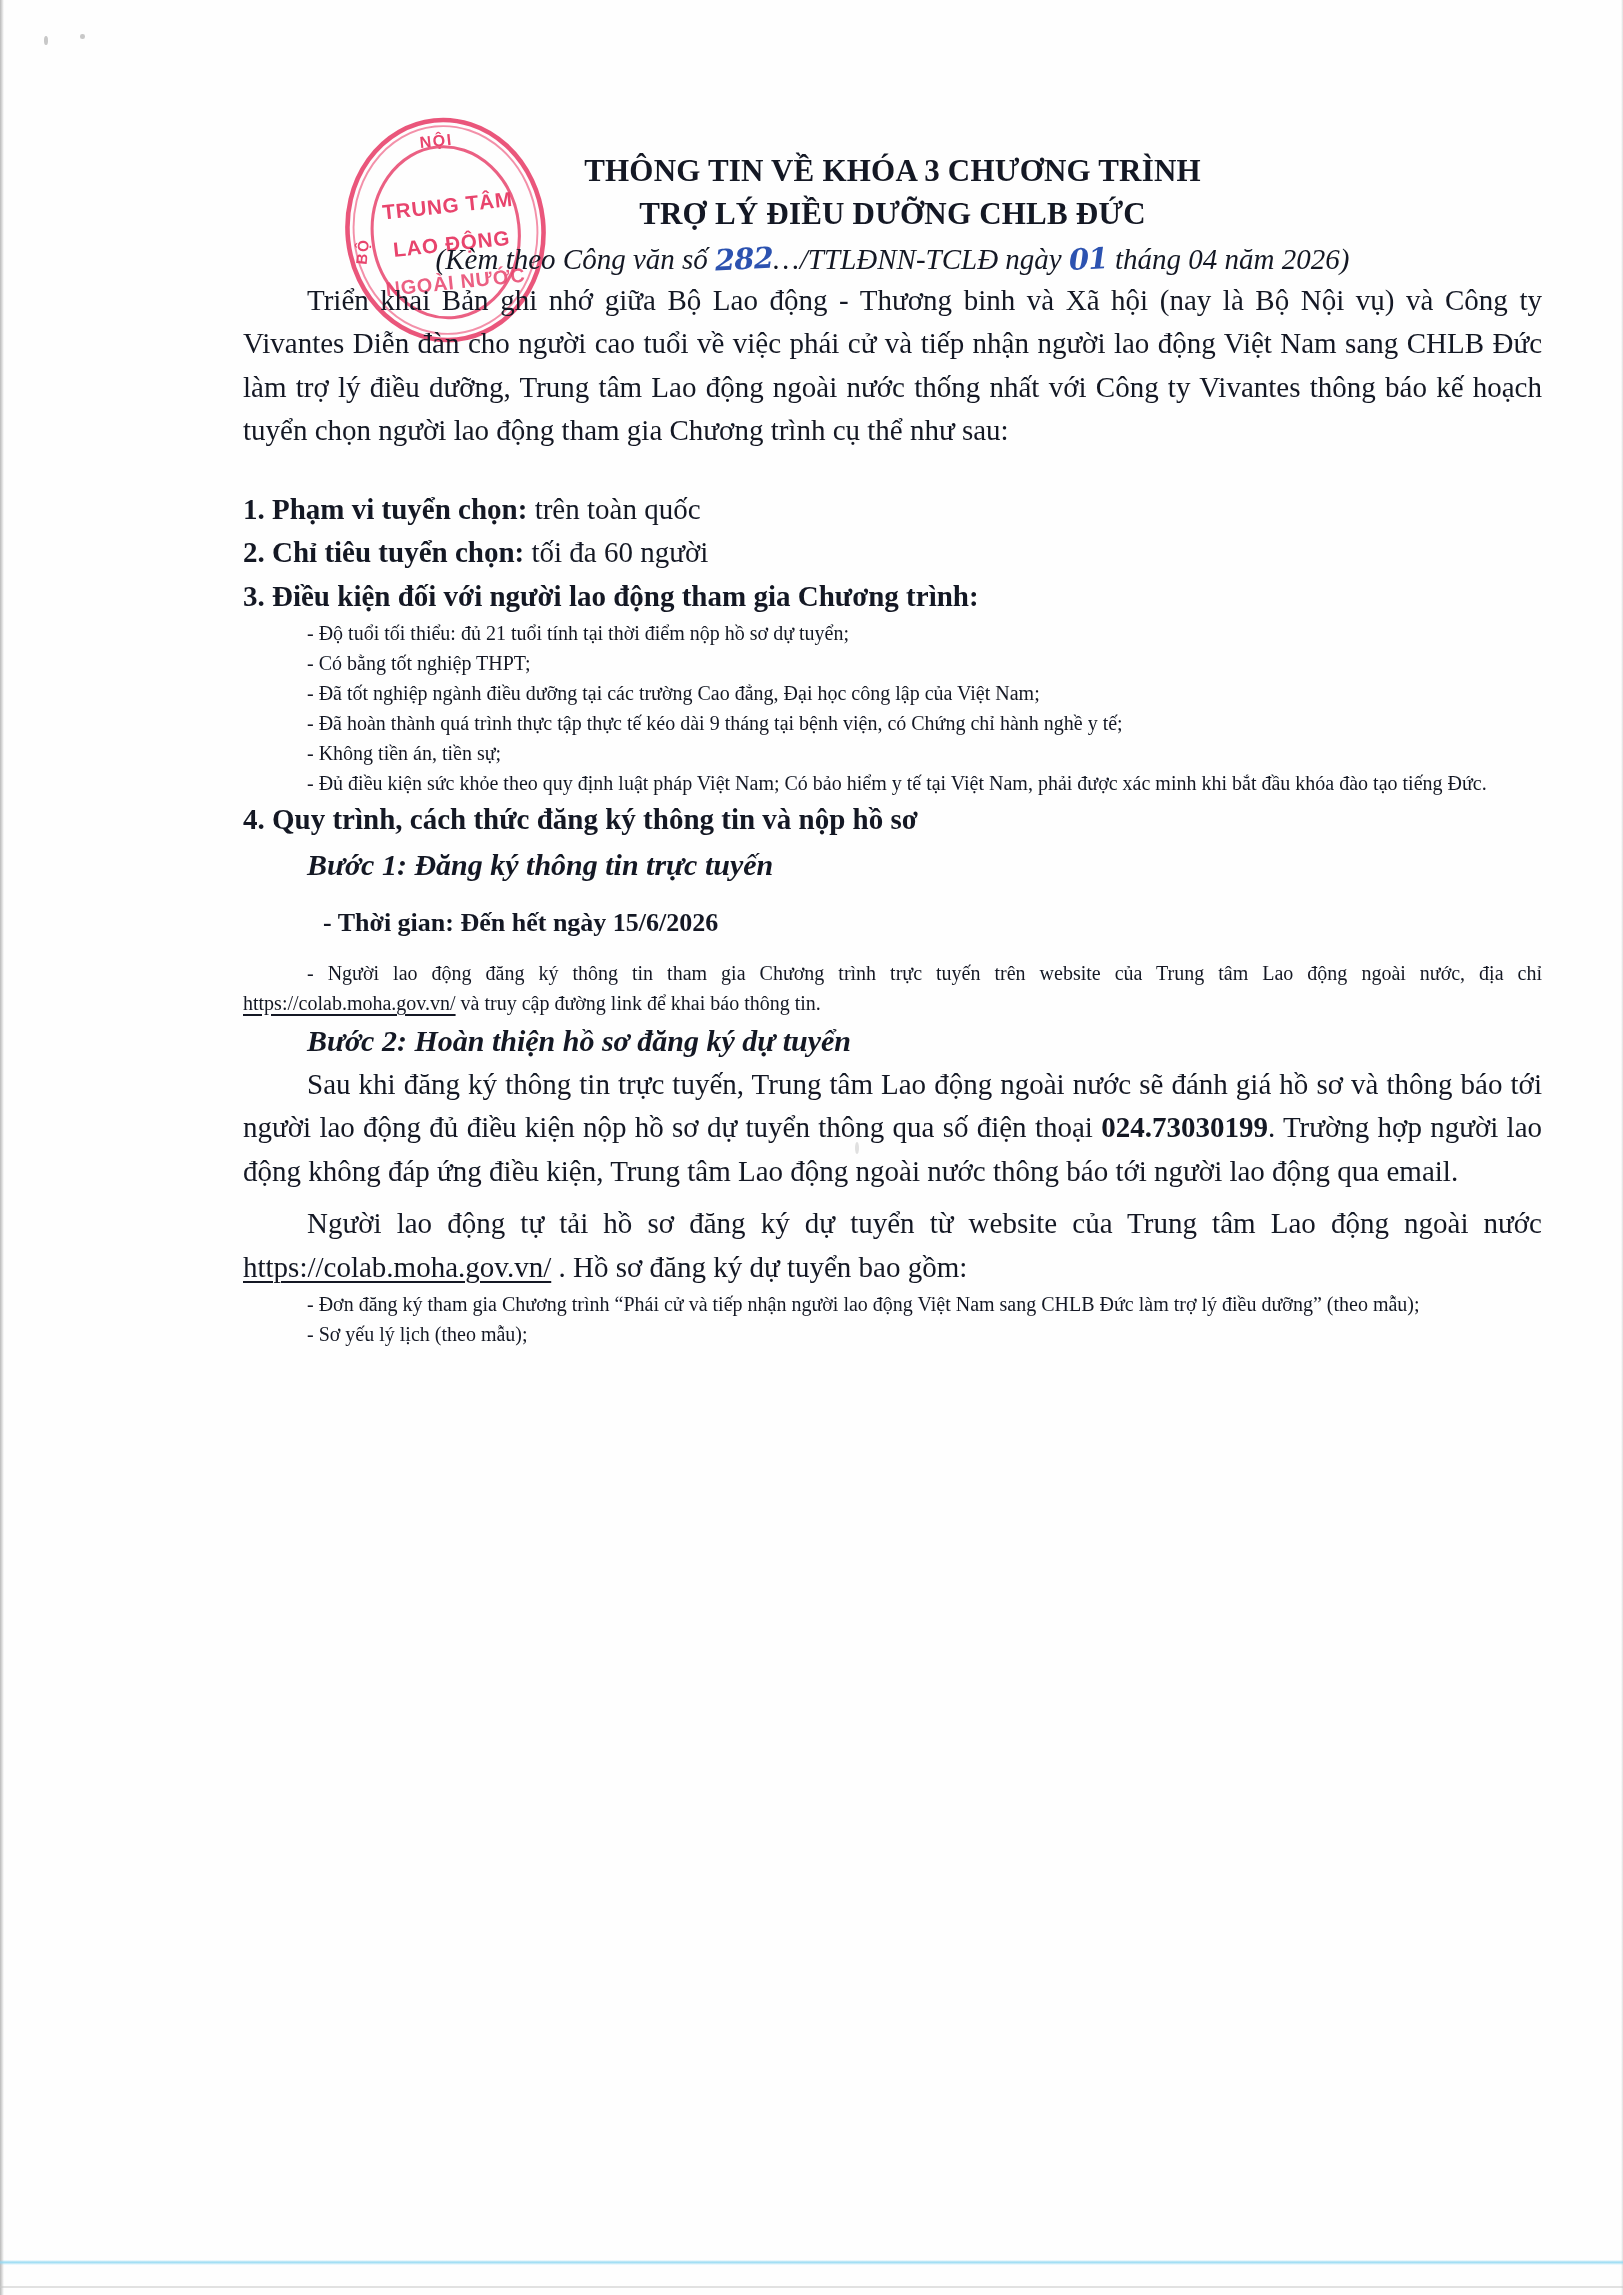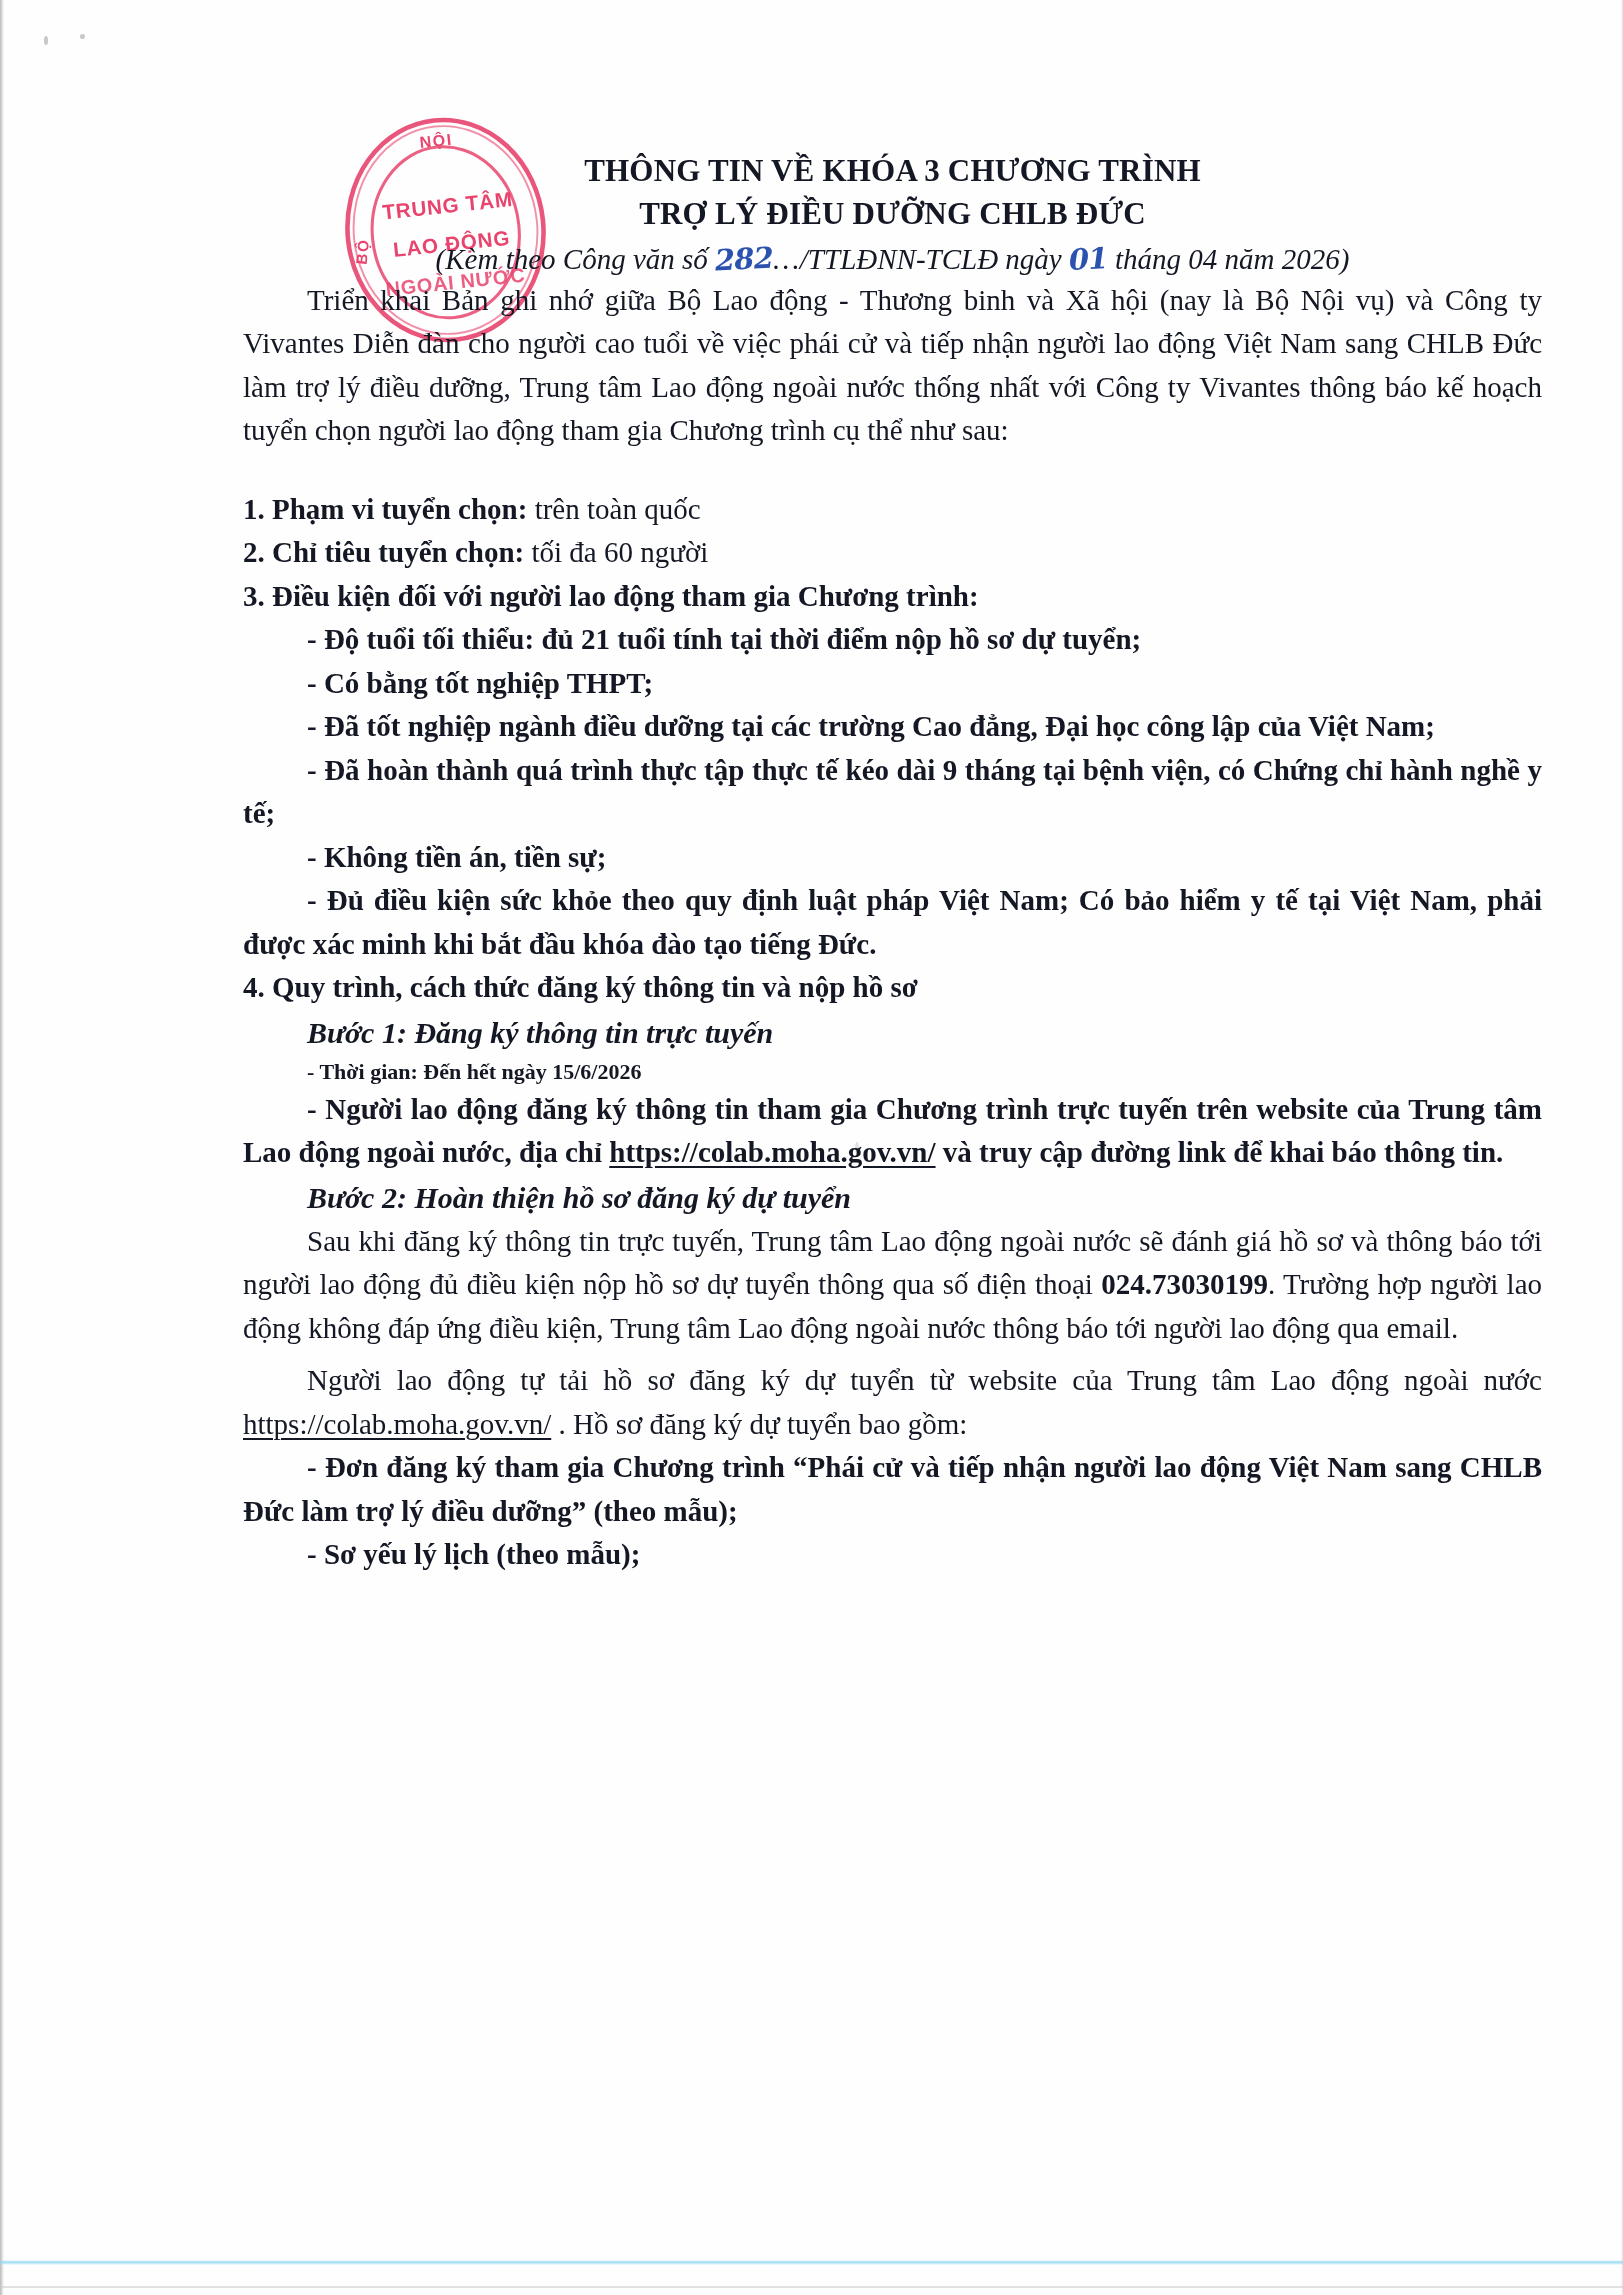--- a/index.html
+++ b/index.html
@@ -133,42 +133,41 @@
   h2.section {
     font-size: 29px;
     font-weight: 700;
     line-height: 1.5;
     margin: 0;
     text-indent: 0;
   }
   h2.section .normal { font-weight: 400; }
 
   .bullet {
-    font-size: 29px;
+    font-size: 20px;
     line-height: 1.5;
     margin: 0;
     text-align: justify;
     text-indent: 64px;
-    font-weight: bold;
   }
 
   h3.step {
     font-size: 30px;
     font-weight: 700;
     font-style: italic;
     line-height: 1.5;
     margin: 0;
     text-indent: 64px;
   }
 
   .timeline {
-    font-size: 22px;
-    font-weight: 700;
-    line-height: 1.5;
-    margin: 0;
+    font-size: 26px;
+    font-weight: 700;
+    line-height: 1.5;
+    margin: 16px;
     text-indent: 64px;
   }
 
   .link {
     text-decoration: underline;
     text-underline-offset: 3.8px;
     text-decoration-thickness: 1.5px;
   }
   b.phone { font-weight: 700; font-family: Liberation Serif, serif; }
 </style>

